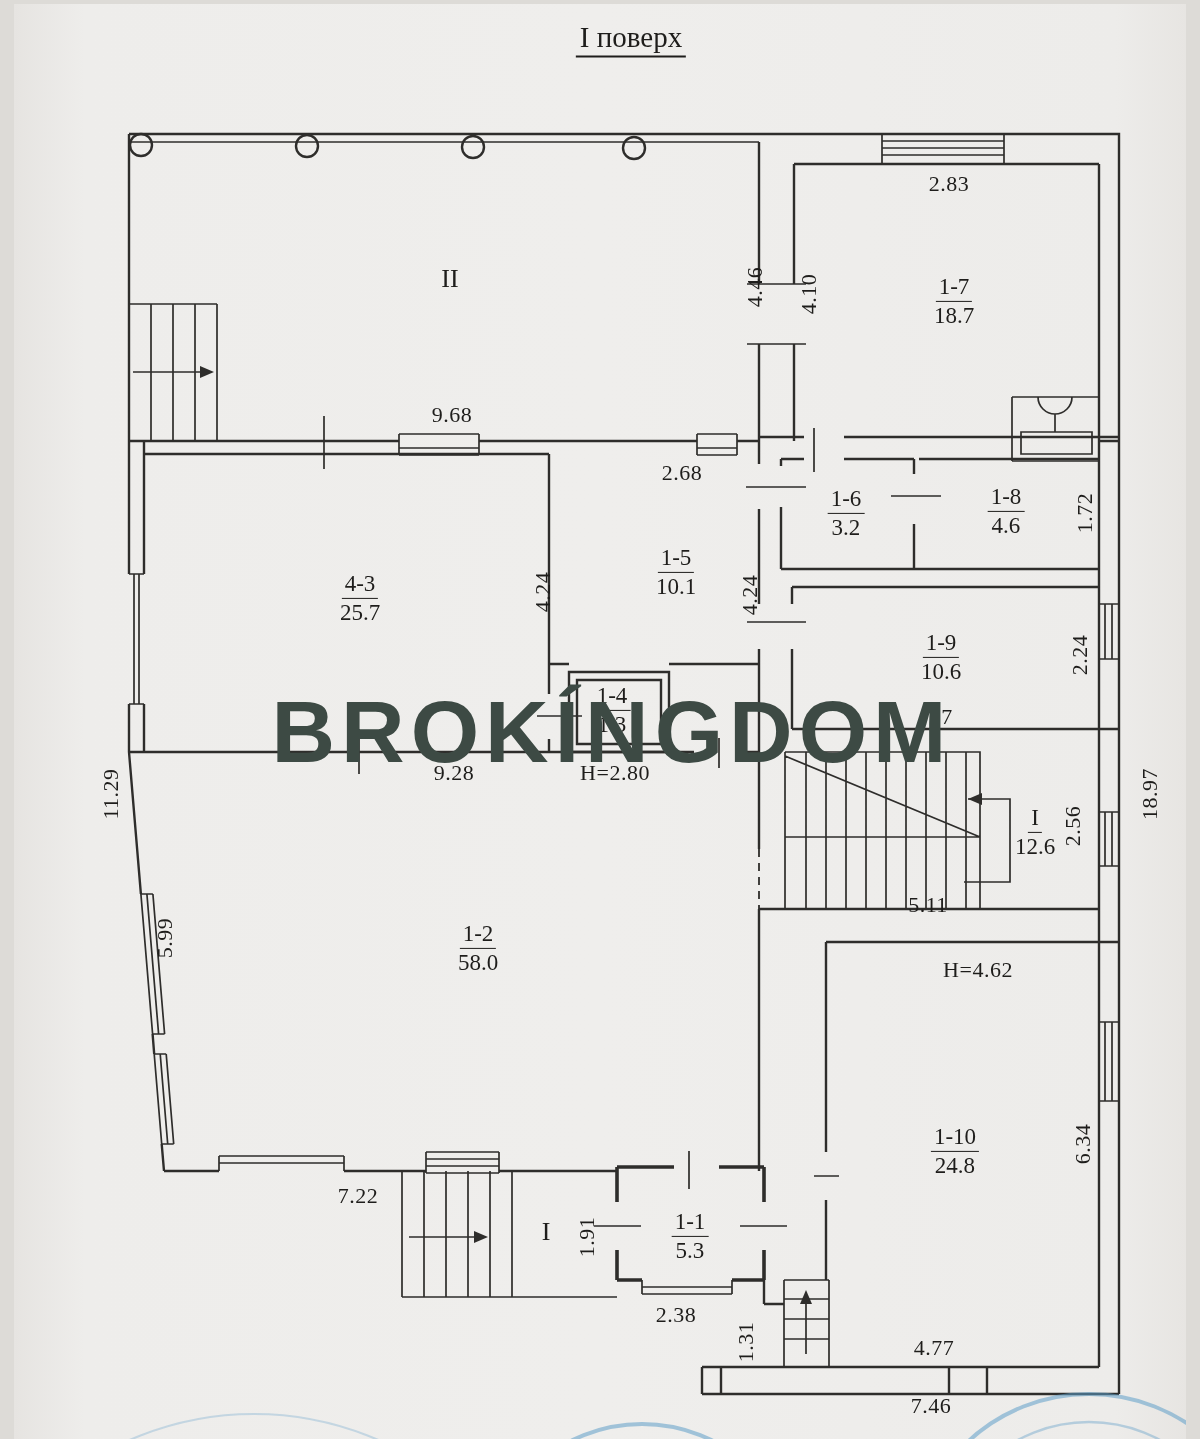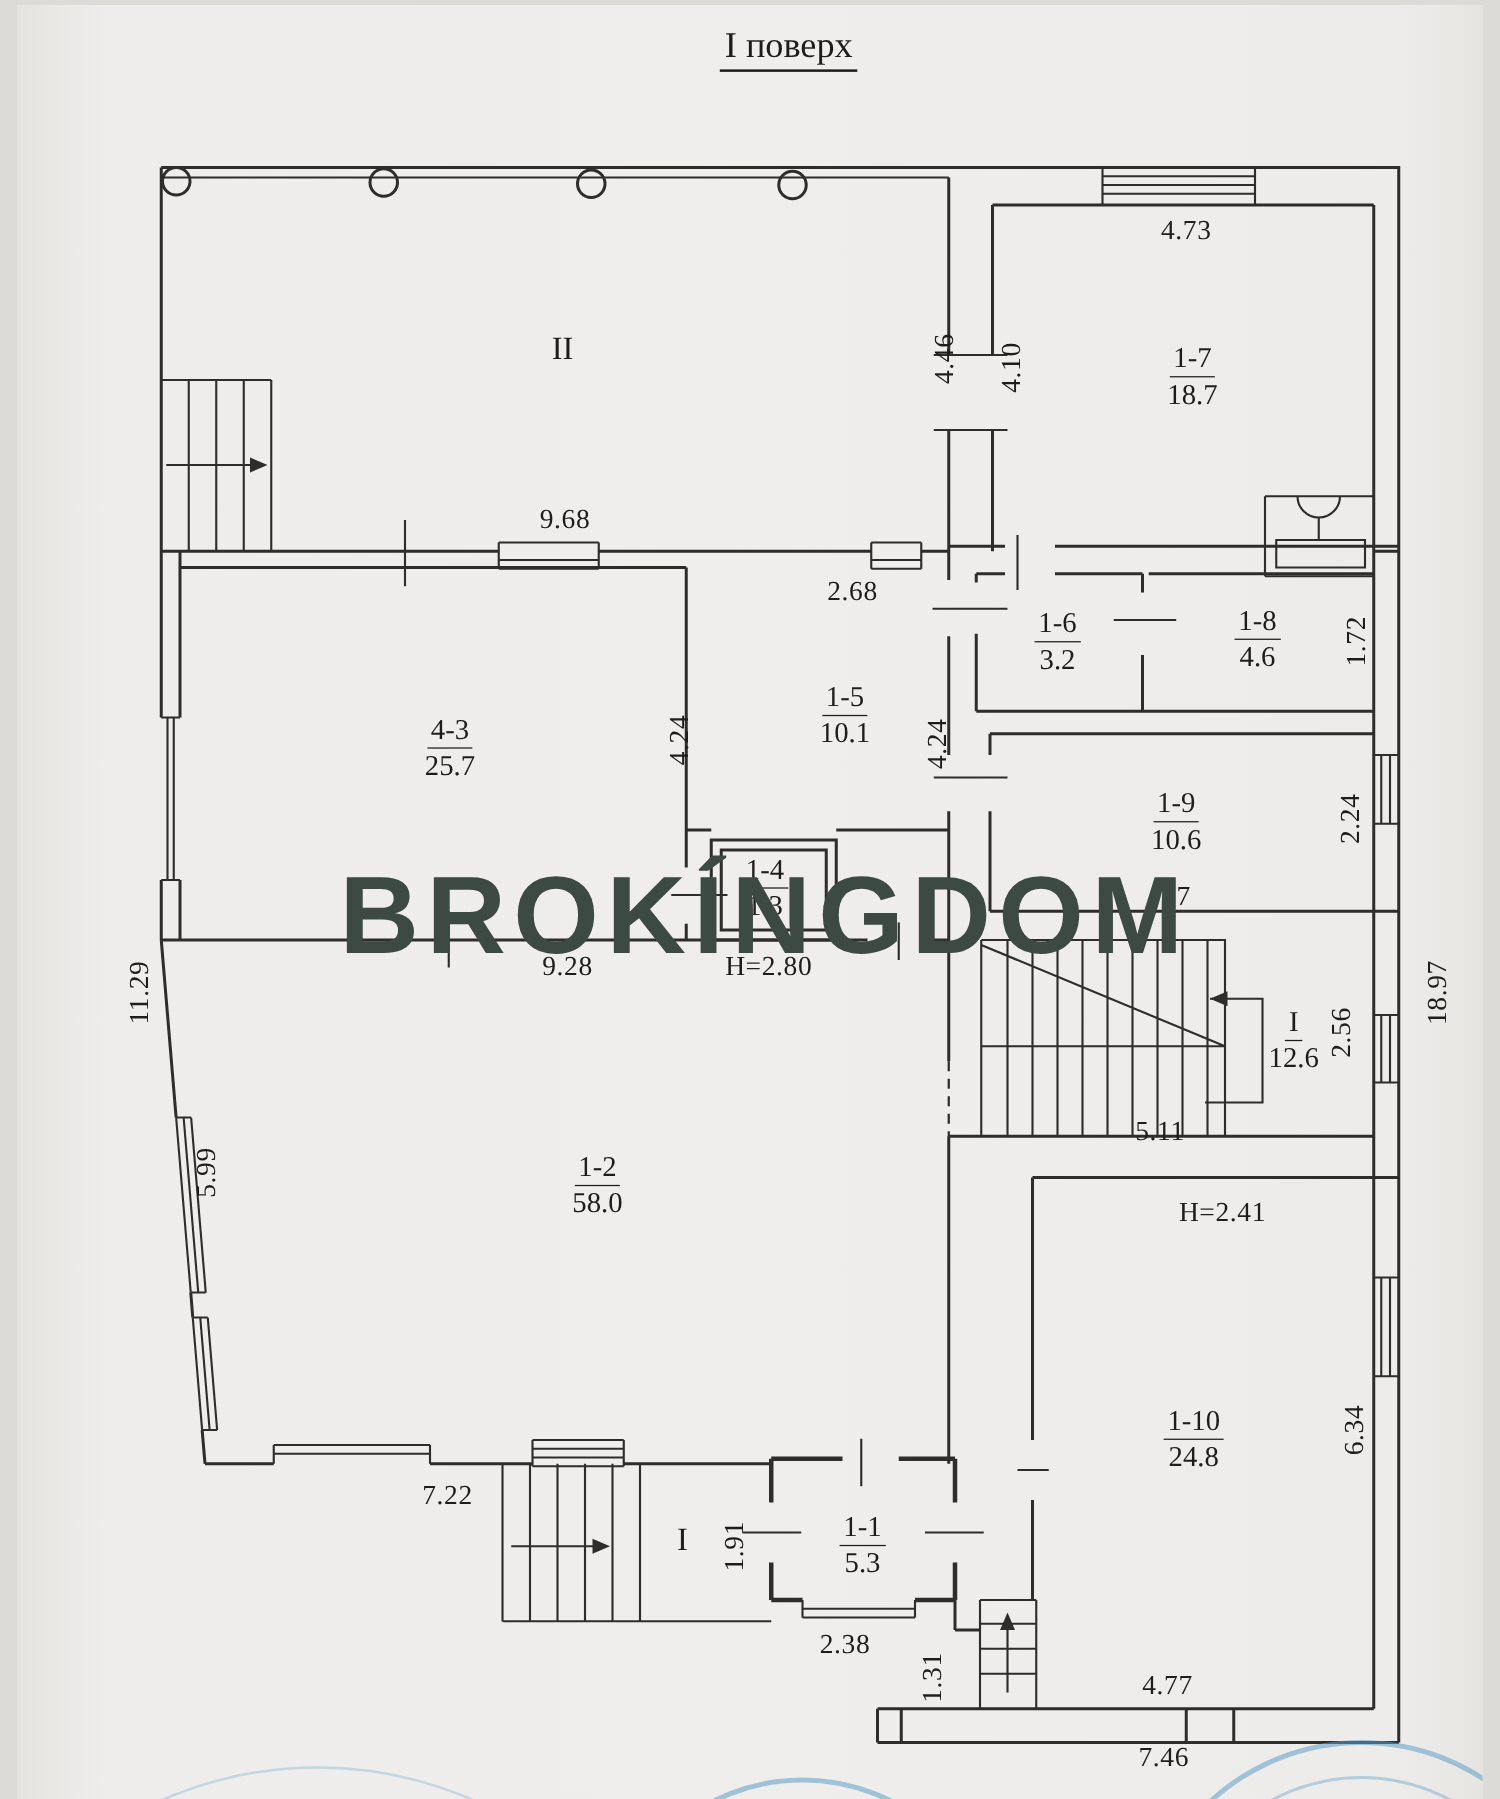--- a/index.html
+++ b/index.html
@@ -194,23 +194,23 @@
     </div>
   <div class="lbl room" style="left:1021px;top:828px">
     <span class="rid">I</span>
       <span>12.6</span>
     </div>
 
   <div class="lbl zone" style="left:436px;top:275px">II</div>
   <div class="lbl zone" style="left:532px;top:1228px">I</div>
 
   <div class="lbl dim" style="left:601px;top:769px">H=2.80</div>
-  <div class="lbl dim" style="left:964px;top:966px">H=2.41</div>
-
-  <div class="lbl dim" style="left:935px;top:180px">4.73</div>
+  <div class="lbl dim" style="left:964px;top:966px">H=4.62</div>
+
+  <div class="lbl dim" style="left:935px;top:180px">2.83</div>
   <div class="lbl dim v" style="left:741px;top:283px">4.46</div>
   <div class="lbl dim v" style="left:795px;top:290px">4.10</div>
   <div class="lbl dim" style="left:438px;top:411px">9.68</div>
   <div class="lbl dim" style="left:668px;top:469px">2.68</div>
   <div class="lbl dim v" style="left:1071px;top:509px">1.72</div>
   <div class="lbl dim v" style="left:529px;top:588px">4.24</div>
   <div class="lbl dim v" style="left:736px;top:591px">4.24</div>
   <div class="lbl dim v" style="left:1066px;top:651px">2.24</div>
   <div class="lbl dim" style="left:440px;top:769px">9.28</div>
   <div class="lbl dim" style="left:933px;top:713px">7</div>

